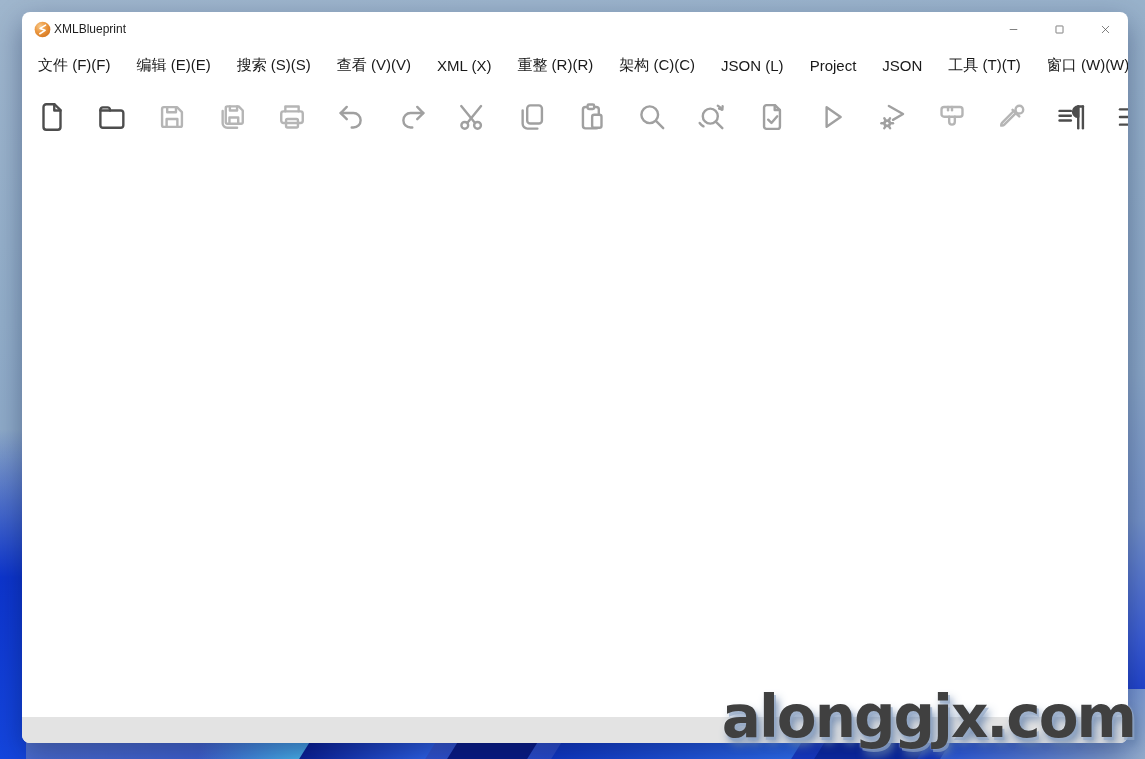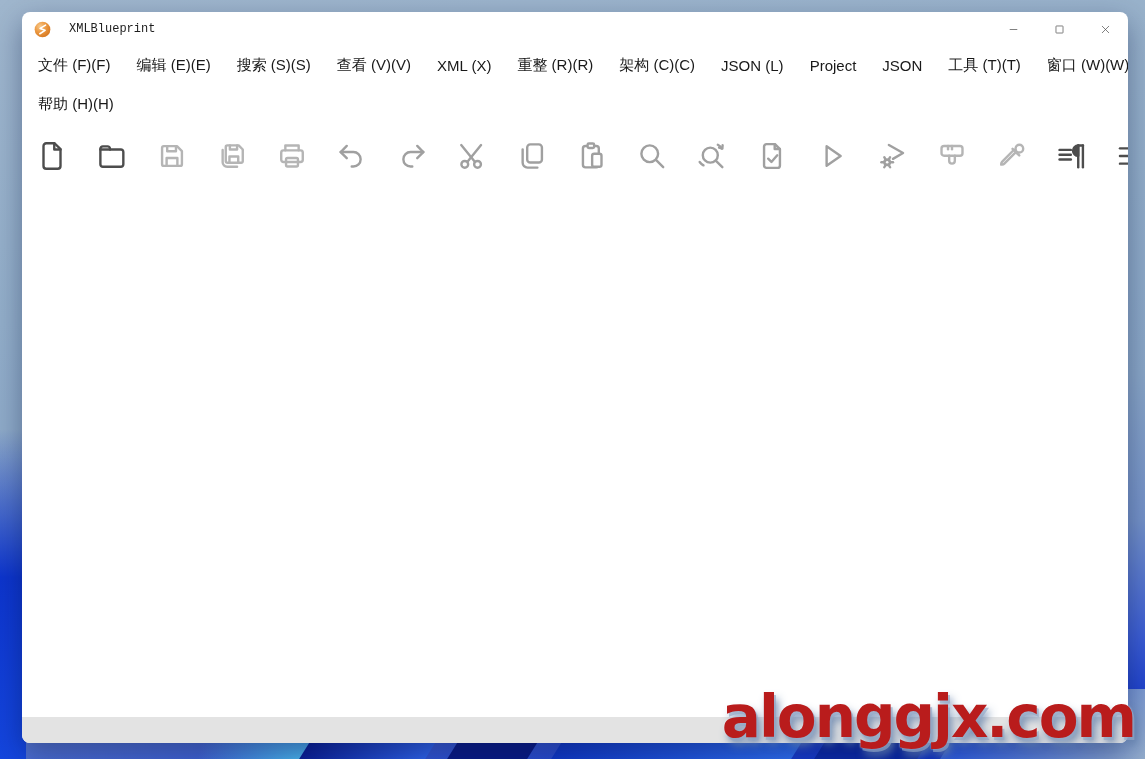--- a/index.html
+++ b/index.html
@@ -31,21 +31,21 @@
   .window{
     position:absolute;left:22px;top:12px;width:1106px;height:731px;
     background:#ffffff;border-radius:8px;overflow:hidden;
     box-shadow:0 10px 28px rgba(5,15,60,.38);
     display:flex;flex-direction:column;
   }
 
   
   .titlebar{height:34px;flex:0 0 auto;display:flex;align-items:center;padding-left:12px;}
   .app-logo{width:17px;height:17px;flex:0 0 auto;}
-  .title-text{font-size:12px;color:#1e1e1e;margin-left:18px;font-family:Liberation Mono, monospace;}
+  .title-text{font-size:12px;color:#1e1e1e;margin-left:3px;}
   .controls{margin-left:auto;display:flex;height:100%;}
   .ctrl{width:46px;height:100%;border:none;background:transparent;display:flex;align-items:center;justify-content:center;color:#4b4b4b;padding:0;}
   .ctrl svg{width:13px;height:13px;stroke:currentColor;fill:none;stroke-width:1.3;}
 
   
   .menubar{flex:0 0 auto;padding-left:3px;color:#191919;}
   .menurow{display:flex;height:39px;align-items:center;}
   .menu-item{font-size:15px;padding:0 13px;background:none;border:none;color:#191919;white-space:nowrap;font-family:inherit;}
 
   
@@ -62,21 +62,21 @@
   symbol .knockout{fill:#ffffff;}
 
   
   .content{flex:1 1 auto;background:#ffffff;}
   .statusbar{flex:0 0 auto;height:26px;background:#e3e3e3;}
 
   
   .watermark{
     position:absolute;right:10px;bottom:8px;z-index:6;
     font-family:"DejaVu Sans",sans-serif;font-weight:bold;
-    font-size:58px;letter-spacing:-2px;color:#b91c1c;
+    font-size:58px;letter-spacing:-2px;color:#404040;
     text-shadow:2px 3px 0 rgba(146,168,198,.65),4px 7px 9px rgba(96,126,168,.85),0 0 2px rgba(255,255,255,.9);
   }
   .hidden-defs{position:absolute;width:0;height:0;overflow:hidden;}
 </style>
 </head>
 <body>
 
 <svg class="hidden-defs" aria-hidden="true">
   <defs>
     <radialGradient id="logoGrad" cx="35%" cy="30%" r="80%">
@@ -258,23 +258,20 @@
         <button class="menu-item">查看 (V)(V)</button>
         <button class="menu-item">XML (X)</button>
         <button class="menu-item">重整 (R)(R)</button>
         <button class="menu-item">架构 (C)(C)</button>
         <button class="menu-item">JSON (L)</button>
         <button class="menu-item">Project</button>
         <button class="menu-item">JSON</button>
         <button class="menu-item">工具 (T)(T)</button>
         <button class="menu-item">窗口 (W)(W)</button>
       </div>
-      <div class="menurow">
-        <button class="menu-item">帮助 (H)(H)</button>
-      </div>
     </nav>
 
   <div class="toolbar">
 
   <button class="tbtn tone-dark">
         <svg class="ticon" viewBox="0 0 24 24">
           <use href="#sym-new-document"></use>
         </svg>
       </button>
       <button class="tbtn tone-dark">

